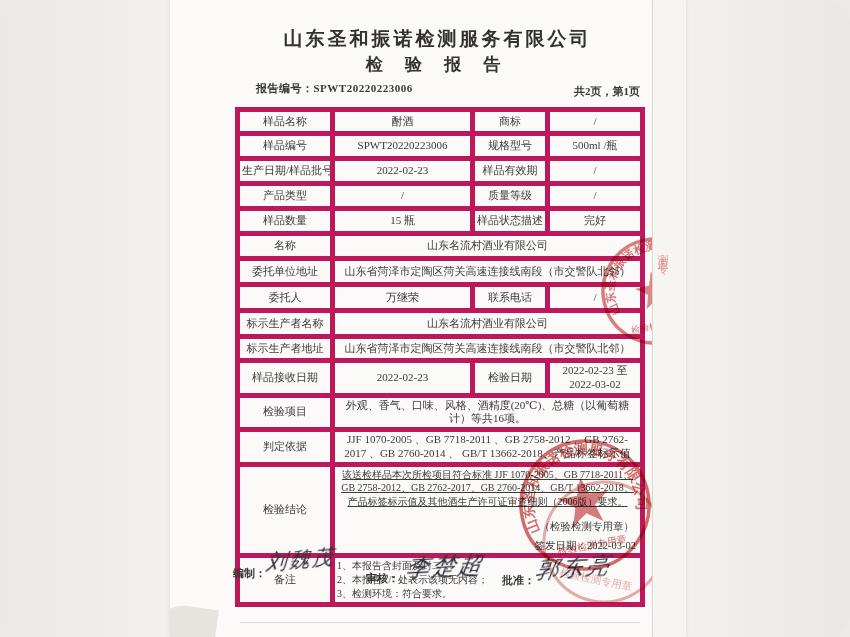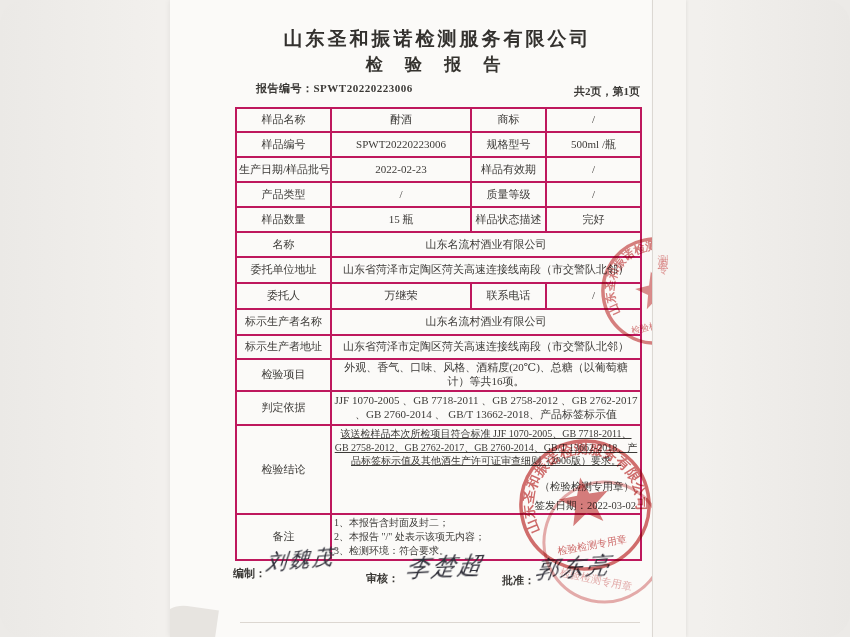--- a/index.html
+++ b/index.html
@@ -33,21 +33,21 @@
   }
   .page-info{
     position:absolute;left:65px;top:84px;width:405px;text-align:right;
     font-size:11px;font-weight:bold;color:#3b3936;
   }
   table.report{
     position:absolute;left:65px;top:107px;width:405px;
     border-collapse:collapse;table-layout:fixed;
   }
   table.report td{
-    border:2px solid #be185d;color:#3c3a37;font-size:11px;
+    border:5px solid #be185d;color:#3c3a37;font-size:11px;
     text-align:center;vertical-align:middle;padding:1px 2px;line-height:1.25;
     overflow:hidden;
   }
   td.lbl{font-size:10.5px;white-space:nowrap;}
   td.long{font-size:10.5px;}
   td.left{text-align:left;padding:2px 5px;font-size:10px;line-height:1.3;}
   td.concl{vertical-align:top;}
   .conc-text{text-align:center;font-size:10px;line-height:1.35;color:#3c3a37;text-decoration:underline;}
   .conc-note{text-align:right;font-size:10.5px;margin-top:12px;padding-right:4px;}
   .conc-date{text-align:right;font-size:10.5px;margin-top:6px;padding-right:2px;}
@@ -132,20 +132,26 @@
       </tr>
       <tr style="height:26px">
         <td class="lbl">标示生产者名称</td>
         <td colspan="3">山东名流村酒业有限公司</td>
       </tr>
       <tr style="height:24px">
         <td class="lbl">标示生产者地址</td>
         <td colspan="3" class="long">山东省菏泽市定陶区菏关高速连接线南段（市交警队北邻）</td>
       </tr>
       <tr style="height:32px">
+        <td class="lbl">样品接收日期</td>
+        <td>2022-02-23</td>
+        <td class="lbl">检验日期</td>
+        <td class="long">2022-02-23 至 2022-03-02</td>
+      </tr>
+      <tr style="height:32px">
         <td class="lbl">检验项目</td>
         <td colspan="3" class="left">外观、香气、口味、风格、酒精度(20℃)、总糖（以葡萄糖计）等共16项。</td>
       </tr>
       <tr style="height:34px">
         <td class="lbl">判定依据</td>
         <td colspan="3" class="left">JJF 1070-2005 、GB 7718-2011 、GB 2758-2012 、GB 2762-2017 、GB 2760-2014 、 GB/T 13662-2018、产品标签标示值</td>
       </tr>
       <tr style="height:80px">
         <td class="lbl">检验结论</td>
         <td colspan="3" class="left concl">

